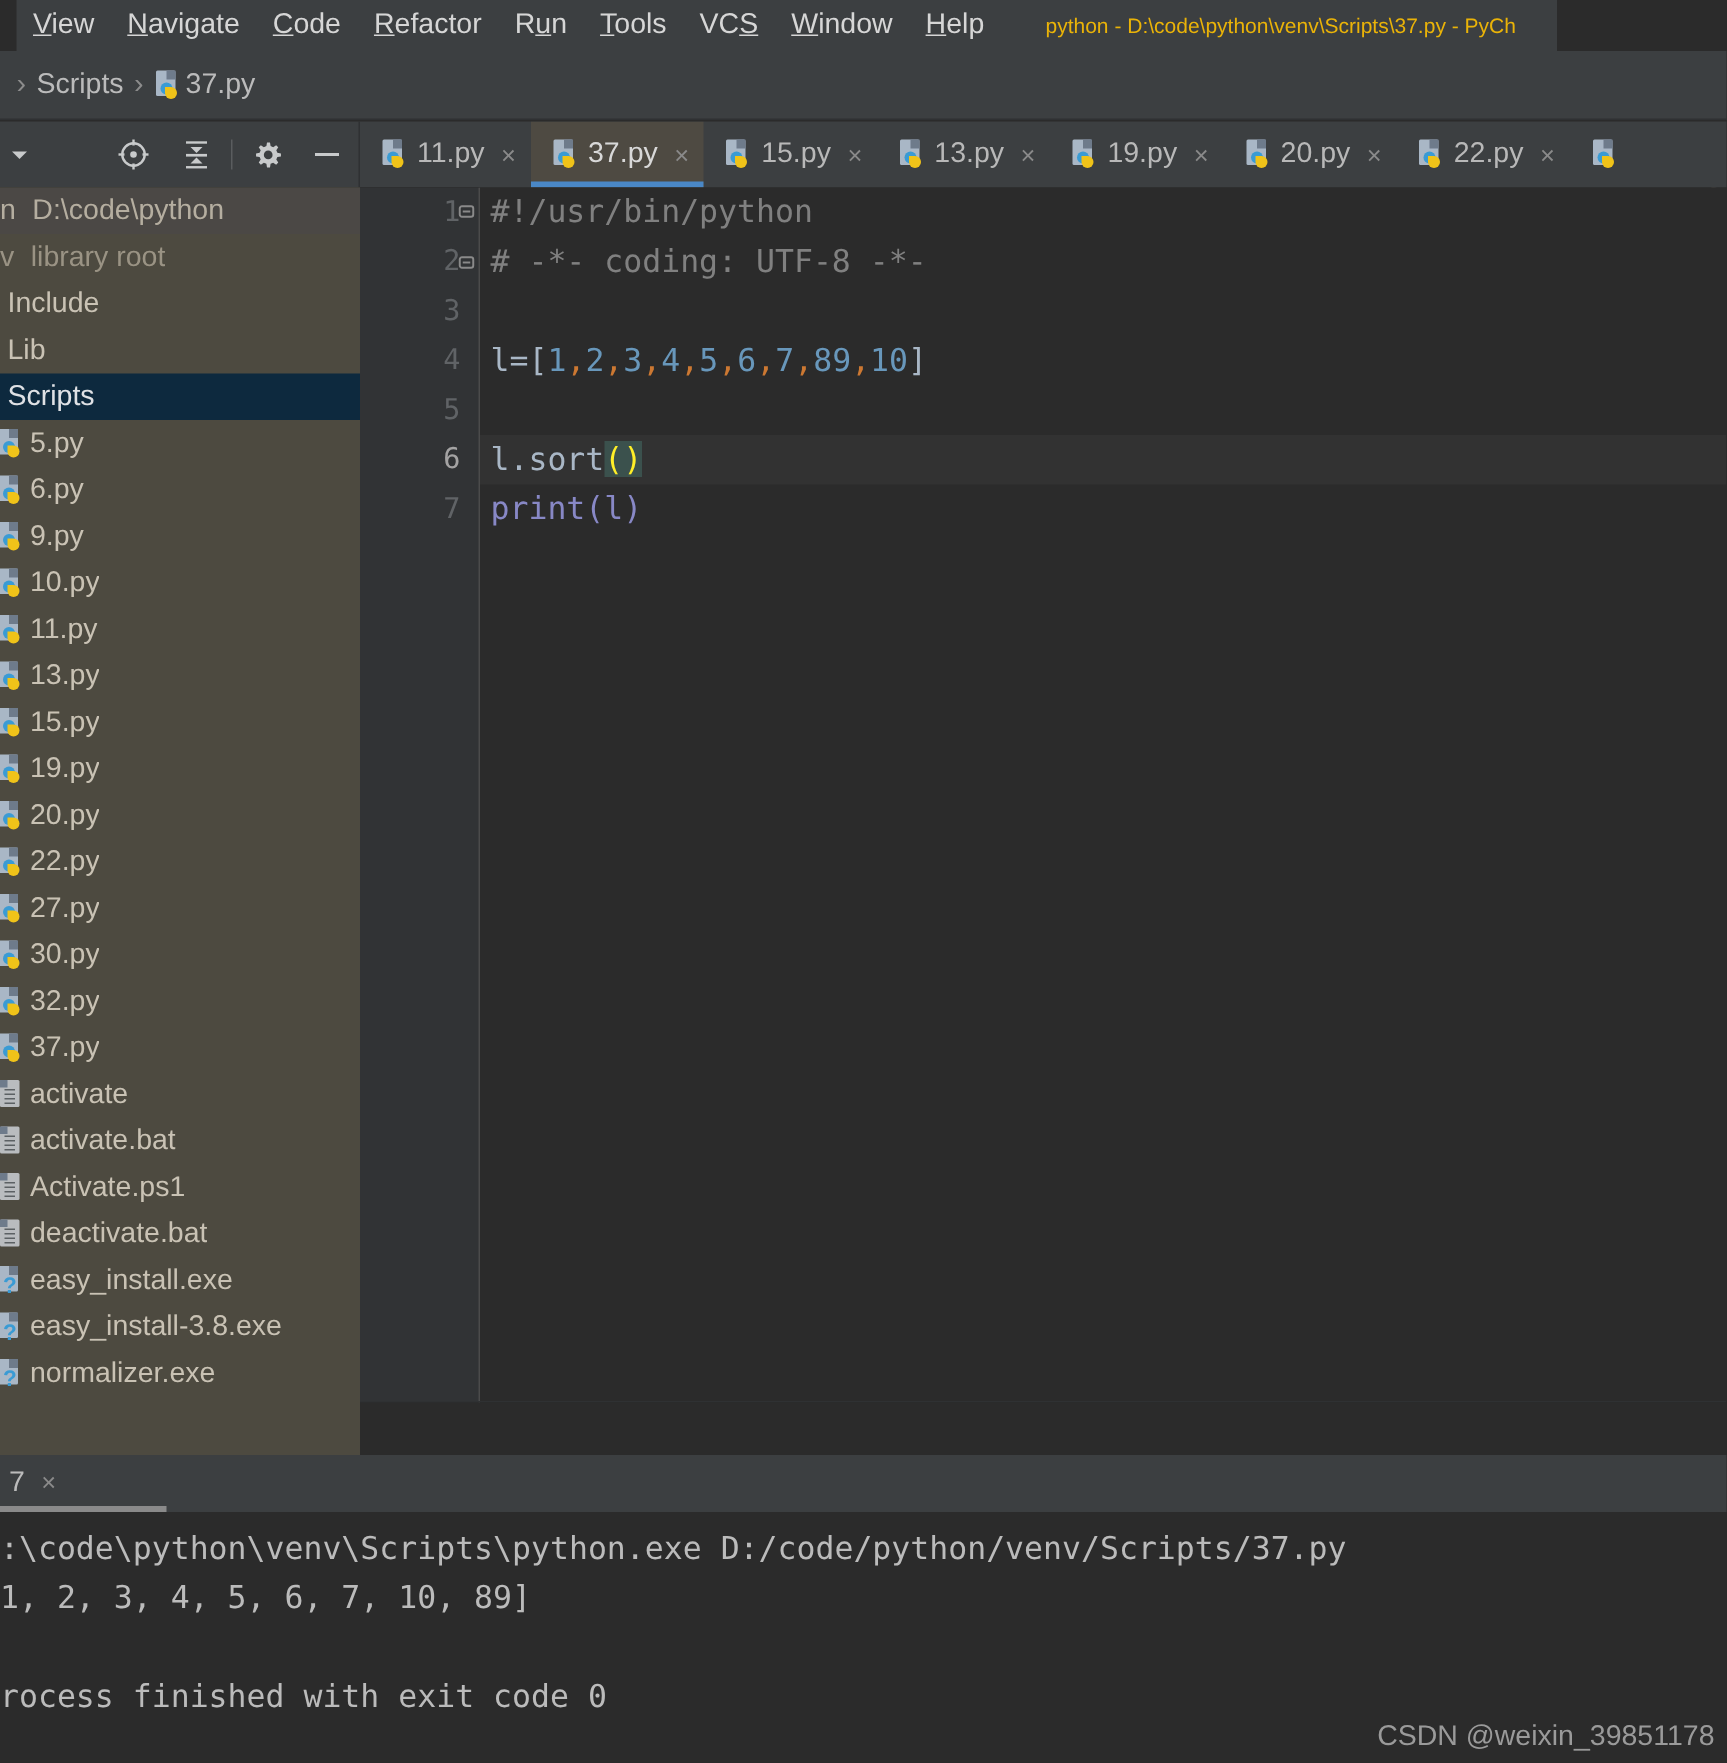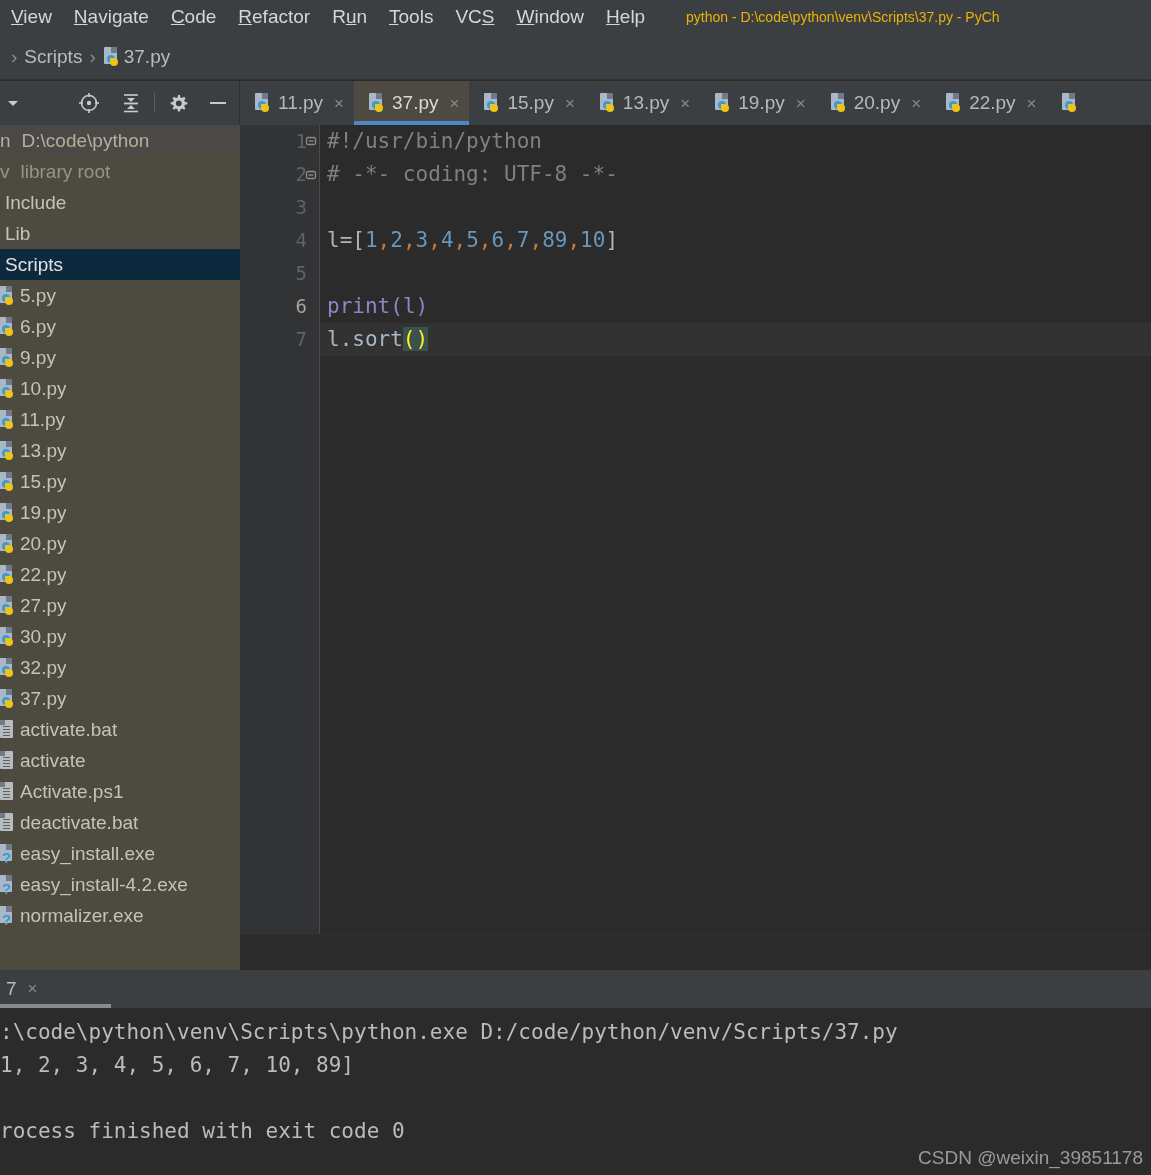--- a/index.html
+++ b/index.html
@@ -9,22 +9,22 @@
     height: 1175px;
     overflow: hidden;
     background: #2b2b2b;
     font-family: "Liberation Sans", sans-serif;
     -webkit-font-smoothing: antialiased;
   }
 
   
   .menubar {
     position: absolute;
-    left: 0; top: 0;
-    width: 1151px; height: 34px;
+    left: 11px; top: 0;
+    width: 1027px; height: 34px;
     background: #3c3f41;
     display: flex;
     align-items: flex-end;
   }
   .menu-item {
     color: #d6d6d6;
     font-size: 19px;
     padding: 0 11px;
     line-height: 34px;
     white-space: nowrap;
@@ -589,32 +589,32 @@
     </div>
     <div class="tree-row">
       <span class="txticon" style="margin-left: -2px;">
         <span class="sheet"></span>
         <span class="fold"></span>
         <span class="ln" style="top:6px"></span>
         <span class="ln" style="top:9px"></span>
         <span class="ln" style="top:12px"></span>
         <span class="ln" style="top:15px"></span>
       </span>
-      <span class="lbl">activate.bat</span>
+      <span class="lbl">activate</span>
     </div>
     <div class="tree-row">
       <span class="txticon" style="margin-left: -2px;">
         <span class="sheet"></span>
         <span class="fold"></span>
         <span class="ln" style="top:6px"></span>
         <span class="ln" style="top:9px"></span>
         <span class="ln" style="top:12px"></span>
         <span class="ln" style="top:15px"></span>
       </span>
-      <span class="lbl">activate</span>
+      <span class="lbl">activate.bat</span>
     </div>
     <div class="tree-row">
       <span class="txticon" style="margin-left: -2px;">
         <span class="sheet"></span>
         <span class="fold"></span>
         <span class="ln" style="top:6px"></span>
         <span class="ln" style="top:9px"></span>
         <span class="ln" style="top:12px"></span>
         <span class="ln" style="top:15px"></span>
       </span>
@@ -638,21 +638,21 @@
         <span class="qm">?</span>
       </span>
       <span class="lbl">easy_install.exe</span>
     </div>
     <div class="tree-row">
       <span class="exeicon" style="margin-left: -2px;">
         <span class="sheet"></span>
         <span class="fold"></span>
         <span class="qm">?</span>
       </span>
-      <span class="lbl">easy_install-4.2.exe</span>
+      <span class="lbl">easy_install-3.8.exe</span>
     </div>
     <div class="tree-row">
       <span class="exeicon" style="margin-left: -2px;">
         <span class="sheet"></span>
         <span class="fold"></span>
         <span class="qm">?</span>
       </span>
       <span class="lbl">normalizer.exe</span>
     </div>
   </div>
@@ -765,22 +765,22 @@
       </svg>
     </div>
   </div>
 
   <div class="code-area">
     <div class="code-line"><span class="cm">#!/usr/bin/python</span></div>
     <div class="code-line"><span class="cm"># -*- coding: UTF-8 -*-</span></div>
     <div class="code-line">&nbsp;</div>
     <div class="code-line"><span class="fn">l=[</span><span class="num">1</span><span class="pn">,</span><span class="num">2</span><span class="pn">,</span><span class="num">3</span><span class="pn">,</span><span class="num">4</span><span class="pn">,</span><span class="num">5</span><span class="pn">,</span><span class="num">6</span><span class="pn">,</span><span class="num">7</span><span class="pn">,</span><span class="num">89</span><span class="pn">,</span><span class="num">10</span><span class="fn">]</span></div>
     <div class="code-line">&nbsp;</div>
+    <div class="code-line current"><span class="fn">l.sort</span><span class="brace-hl">()</span></div>
     <div class="code-line"><span class="kw">print</span><span class="kw">(</span><span class="kw">l</span><span class="kw">)</span></div>
-    <div class="code-line current"><span class="fn">l.sort</span><span class="brace-hl">()</span></div>
   </div>
   <div class="editor-bottom-edge"></div>
 </div>
 
 <div class="run-tabs">
   <div class="run-tab">
     <span>7</span>
     <span class="rt-close">×</span>
   </div>
   <div class="run-tab-underline"></div>

